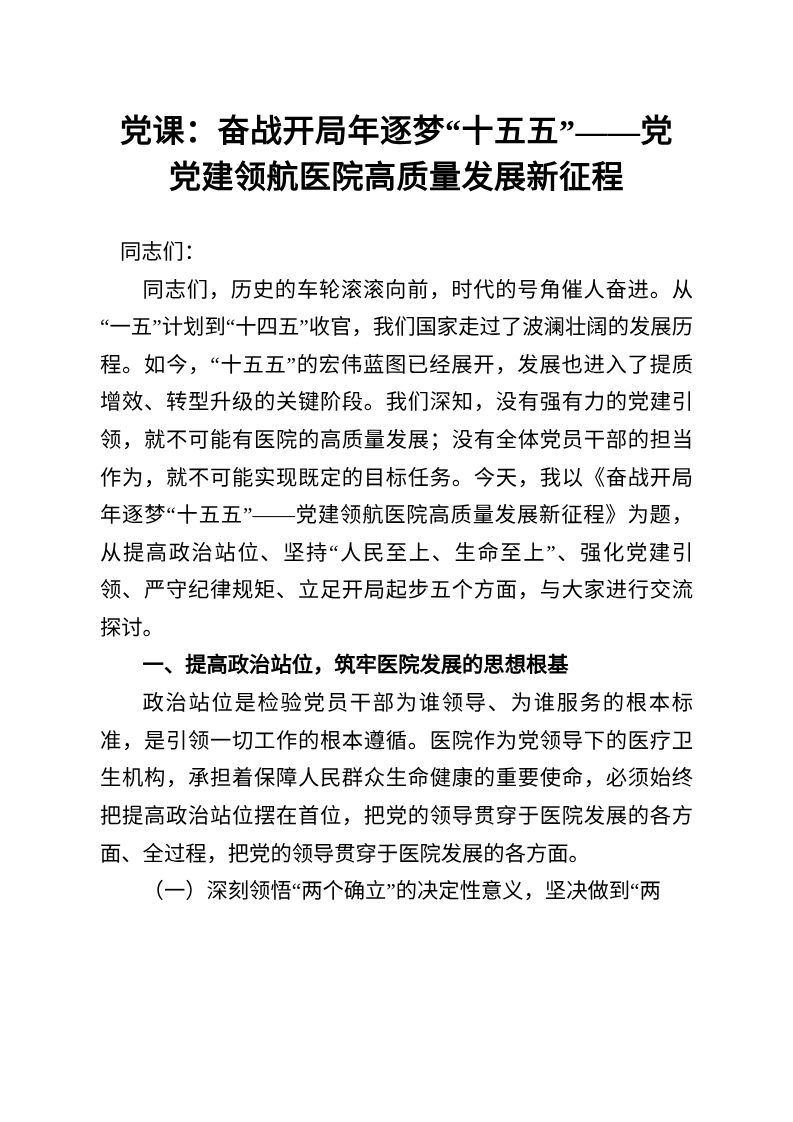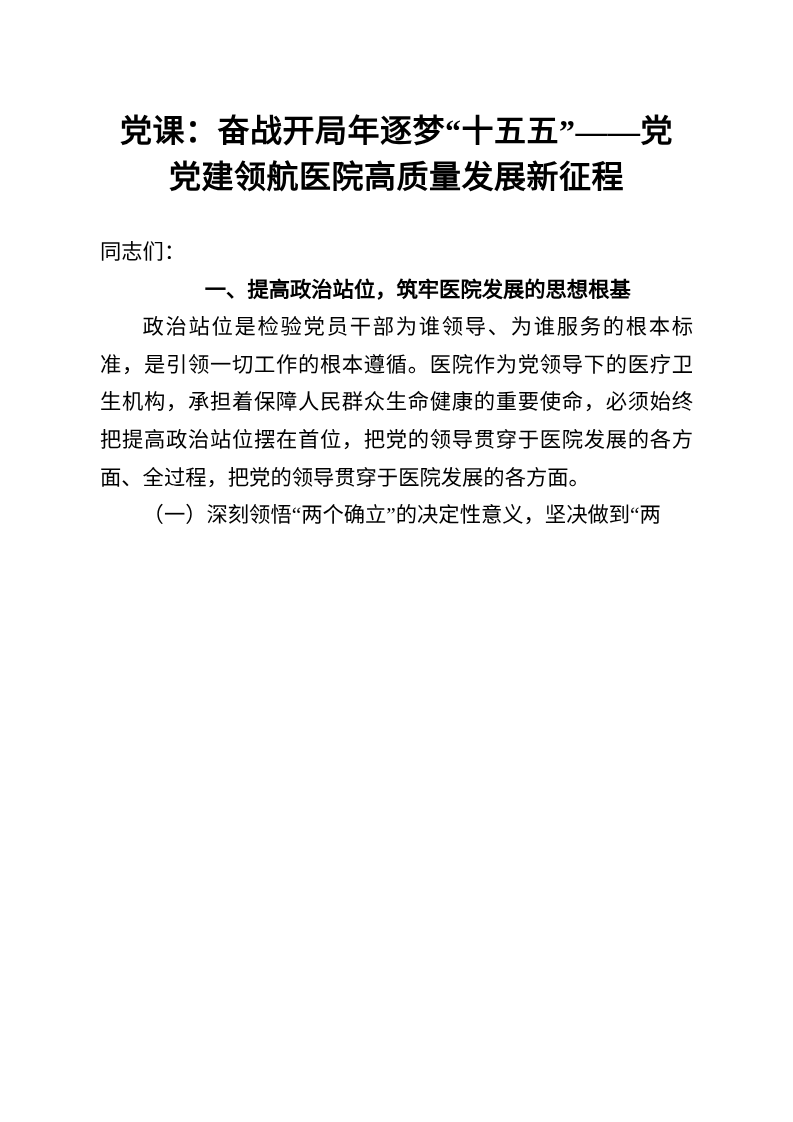--- a/index.html
+++ b/index.html
@@ -34,49 +34,51 @@
     line-height: 37.6px;
     text-align: justify;
     text-justify: inter-character;
   }
   .doc-body p {
     margin: 0;
     padding: 0;
   }
   p.salutation {
     text-indent: 0;
+    margin-left: 20px;
   }
   p.indent {
     text-indent: 2em;
   }
   p.section-heading {
-    font-family: Liberation Sans, sans-serif;
+    font-family: Liberation Mono, monospace;
     font-weight: bold;
     text-indent: 2em;
-    text-align: center;
+    text-align: left;
   }
   p.subsection-heading {
     font-weight: normal;
     text-indent: 2em;
   }
 </style>
 </head>
 <body>
 
 <div class="page">
 
   <div class="doc-title">
     <div>党课：奋战开局年逐梦“十五五”——党</div>
     <div>党建领航医院高质量发展新征程</div>
   </div>
 
   <div class="doc-body">
     <p class="salutation">同志们：</p>
 
 
+    <p class="indent">同志们，历史的车轮滚滚向前，时代的号角催人奋进。从“一五”计划到“十四五”收官，我们国家走过了波澜壮阔的发展历程。如今，“十五五”的宏伟蓝图已经展开，发展也进入了提质增效、转型升级的关键阶段。我们深知，没有强有力的党建引领，就不可能有医院的高质量发展；没有全体党员干部的担当作为，就不可能实现既定的目标任务。今天，我以《奋战开局年逐梦“十五五”——党建领航医院高质量发展新征程》为题，从提高政治站位、坚持“人民至上、生命至上”、强化党建引领、严守纪律规矩、立足开局起步五个方面，与大家进行交流探讨。</p>
 
     <p class="section-heading">一、提高政治站位，筑牢医院发展的思想根基</p>
 
     <p class="indent">政治站位是检验党员干部为谁领导、为谁服务的根本标准，是引领一切工作的根本遵循。医院作为党领导下的医疗卫生机构，承担着保障人民群众生命健康的重要使命，必须始终把提高政治站位摆在首位，把党的领导贯穿于医院发展的各方面、全过程，把党的领导贯穿于医院发展的各方面。</p>
 
     <p class="subsection-heading">（一）深刻领悟“两个确立”的决定性意义，坚决做到“两</p>
   </div>
 
 </div>
 

